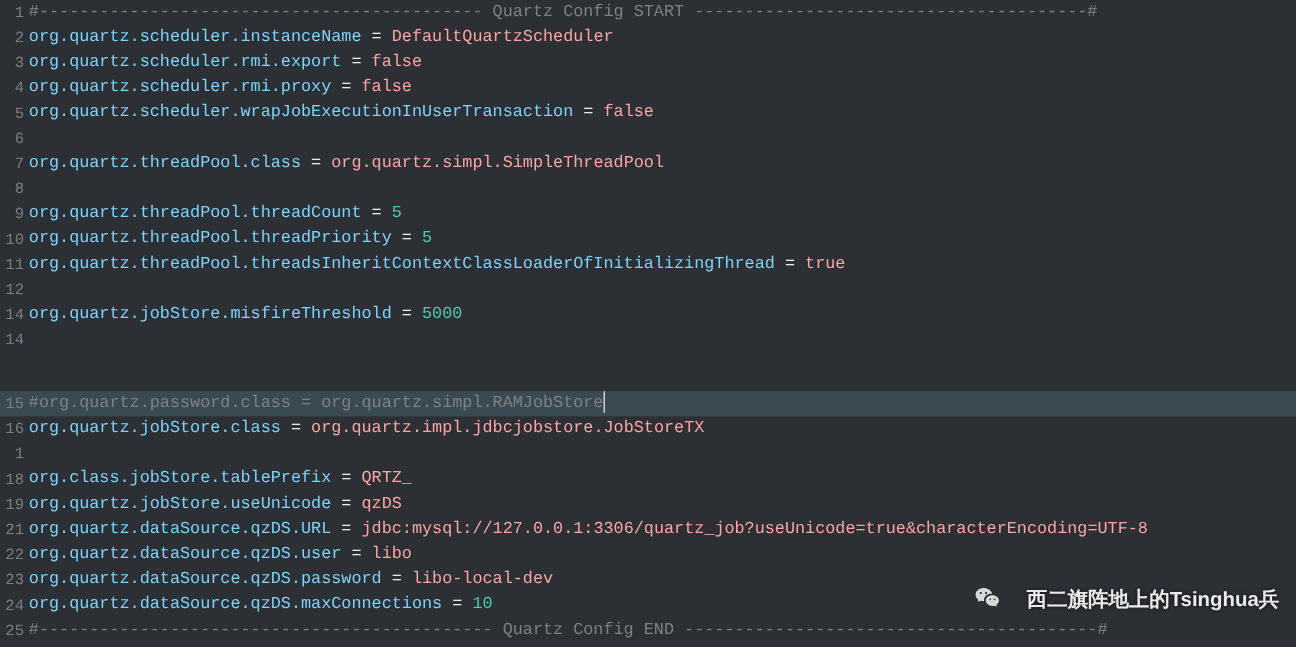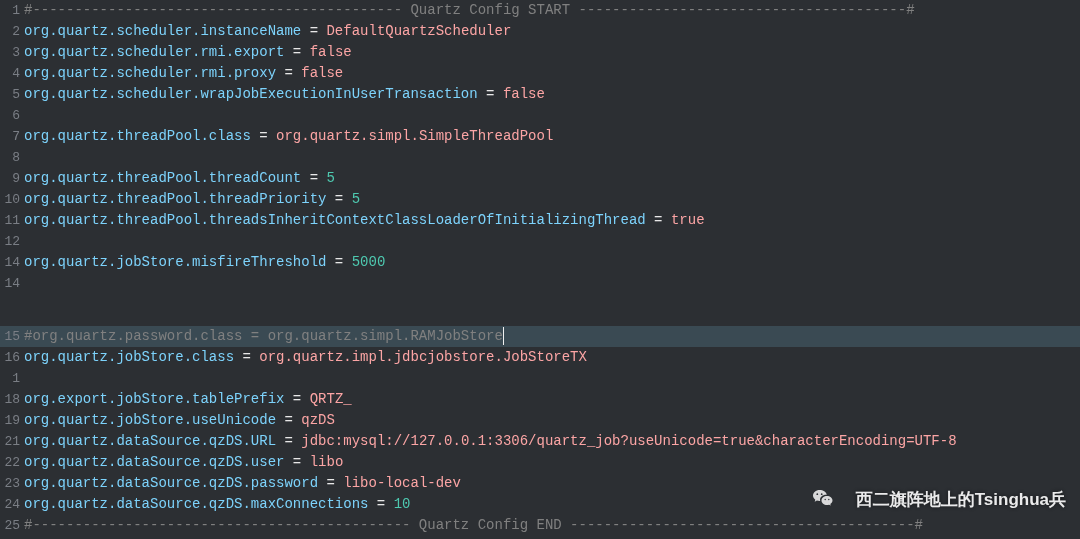--- a/index.html
+++ b/index.html
@@ -143,21 +143,21 @@
     <div class="line">
       <div class="gutter">16</div>
       <div class="code"><span class="prop">org.quartz.jobStore.class</span><span class="eq"> = </span><span class="val">org.quartz.impl.jdbcjobstore.JobStoreTX</span></div>
     </div>
     <div class="line">
       <div class="gutter">1</div>
       <div class="code"><span class="prop"> </span></div>
     </div>
     <div class="line">
       <div class="gutter">18</div>
-      <div class="code"><span class="prop">org.export.jobStore.tablePrefix</span><span class="eq"> = </span><span class="val">QRTZ_</span></div>
+      <div class="code"><span class="prop">org.class.jobStore.tablePrefix</span><span class="eq"> = </span><span class="val">QRTZ_</span></div>
     </div>
     <div class="line">
       <div class="gutter">19</div>
       <div class="code"><span class="prop">org.quartz.jobStore.useUnicode</span><span class="eq"> = </span><span class="val">qzDS</span></div>
     </div>
     <div class="line">
       <div class="gutter">21</div>
       <div class="code"><span class="prop">org.quartz.dataSource.qzDS.URL</span><span class="eq"> = </span><span class="val">jdbc:mysql://127.0.0.1:3306/quartz_job?useUnicode=true&amp;characterEncoding=UTF-8</span></div>
     </div>
     <div class="line">

